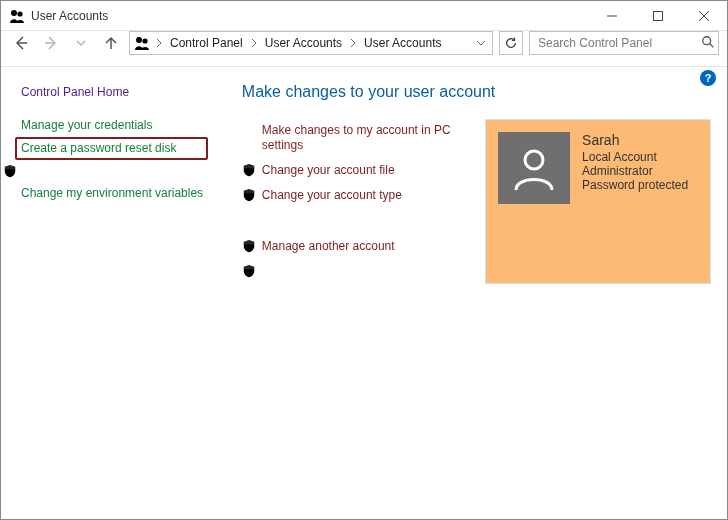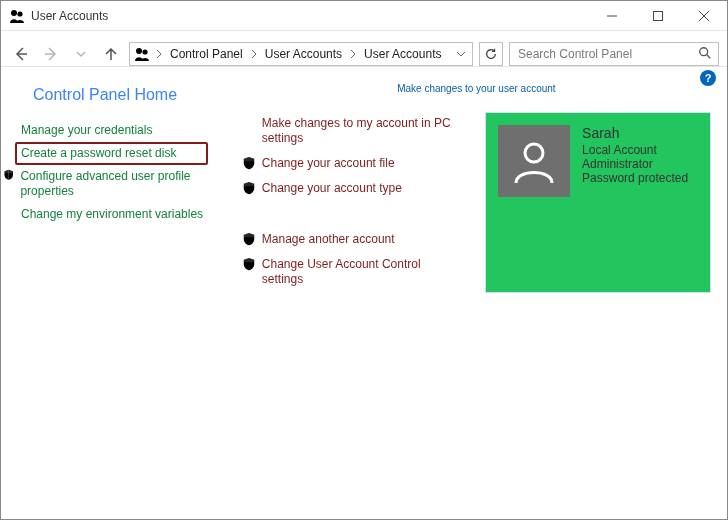--- a/index.html
+++ b/index.html
@@ -34,21 +34,21 @@
     width: 46px; height: 30px;
     display: inline-flex; align-items: center; justify-content: center;
     color: #444;
   }
   .win-btn svg { display: block; }
 
   
   .toolbar {
     height: 36px;
     display: flex;
-    align-items: flex-end;
+    align-items: flex-start;
     padding: 0 8px;
     gap: 6px;
     border-bottom: 1px solid #e5e5e5;
   }
   .nav-btn {
     width: 24px; height: 24px;
     display: inline-flex; align-items: center; justify-content: center;
     color: #555;
   }
   .nav-btn[aria-disabled="true"] { color: #b5b5b5; }
@@ -67,21 +67,21 @@
   .crumb-chevron { color: #666; width: 10px; display: inline-flex; justify-content: center; }
   .addr-dropdown { margin-left: auto; color: #666; width: 14px; display:inline-flex; justify-content:center; }
 
   .refresh-btn {
     width: 24px; height: 24px; border: 1px solid #c0c0c0;
     display: inline-flex; align-items: center; justify-content: center;
     color: #444;
   }
 
   .searchbox {
-    width: 210px; height: 24px;
+    width: 190px; height: 24px;
     border: 1px solid #c0c0c0;
     display: flex; align-items: center;
     padding: 0 6px;
     gap: 6px;
   }
   .searchbox input {
     flex: 1 1 auto; border: none; outline: none;
     font-family: inherit; font-size: 12px;
     color: #333; background: transparent;
   }
@@ -111,63 +111,62 @@
   }
   .sidebar-item {
     color: #15803d;
     padding: 4px 2px;
     line-height: 1.25;
     cursor: pointer;
     display: flex;
     align-items: flex-start;
     gap: 4px;
   }
-  .sidebar-item.home { color: #3b82f6; font-size: 16px; margin-bottom: 10px; margin-left: 12px; }
+  .sidebar-item.home { color: #4c1d95; font-size: 12px; margin-bottom: 10px; }
   .sidebar-item .shield { width: 14px; margin-left: -18px; margin-right: 2px; display:inline-flex; }
   .sidebar-item .label { max-width: 190px; }
 
   .sidebar-item.highlighted {
     border: 2px solid #7f1d1d;
     border-radius: 2px;
     padding: 2px 4px;
     margin-left: -4px;
   }
 
   
   .main {
     flex: 1 1 auto;
     padding: 16px 16px 10px 24px;
     position: relative;
   }
   .main h1 {
     margin: 0 0 18px 0;
-    font-size: 10px;
+    font-size: 16px;
     font-weight: 400;
     color: #0a5ea8;
-    text-align: center;
   }
 
   .main-columns { display: flex; gap: 20px; }
   .tasks { flex: 1 1 auto; }
   .task-link {
     display: flex; align-items: flex-start;
     gap: 6px;
     color: #7f1d1d;
     padding: 4px 0 6px 0;
     line-height: 1.25;
     cursor: pointer;
     max-width: 230px;
   }
   .task-link .shield { width: 14px; display:inline-flex; flex-shrink:0; }
   .task-group-gap { height: 26px; }
 
   
   .account-card {
     width: 232px;
-    background: #22c55e;
+    background: #fdba74;
     border: 1px solid #c9e3f4;
     padding: 12px;
     display: flex; gap: 12px;
     align-items: flex-start;
   }
   .avatar {
     width: 72px; height: 72px;
     background: #6f6f6f;
     display: flex; align-items: center; justify-content: center;
   }
@@ -310,21 +309,20 @@
         </div>
         <div class="sidebar-item highlighted">
           <span class="label">Create a password reset disk</span>
         </div>
         <div class="sidebar-item">
           <span class="shield">
             <svg viewBox="0 0 16 16">
               <use href="#shield-shape"></use>
             </svg>
           </span>
-          <span class="label">Configure advanced user profile properties</span>
         </div>
         <div class="sidebar-item">
           <span class="label">Change my environment variables</span>
         </div>
       </div>
   </div>
 
   <div class="main">
     <h1>Make changes to your user account</h1>
 
@@ -361,21 +359,20 @@
                 </svg>
               </span>
               <span>Manage another account</span>
             </div>
             <div class="task-link">
               <span class="shield">
                 <svg viewBox="0 0 16 16">
                   <use href="#shield-shape"></use>
                 </svg>
               </span>
-              <span>Change User Account Control settings</span>
             </div>
           </div>
       </div>
 
       <div class="account-card">
         <div class="avatar">
           <svg viewBox="0 0 48 48">
               <use href="#person-shape"></use>
             </svg>
         </div>

